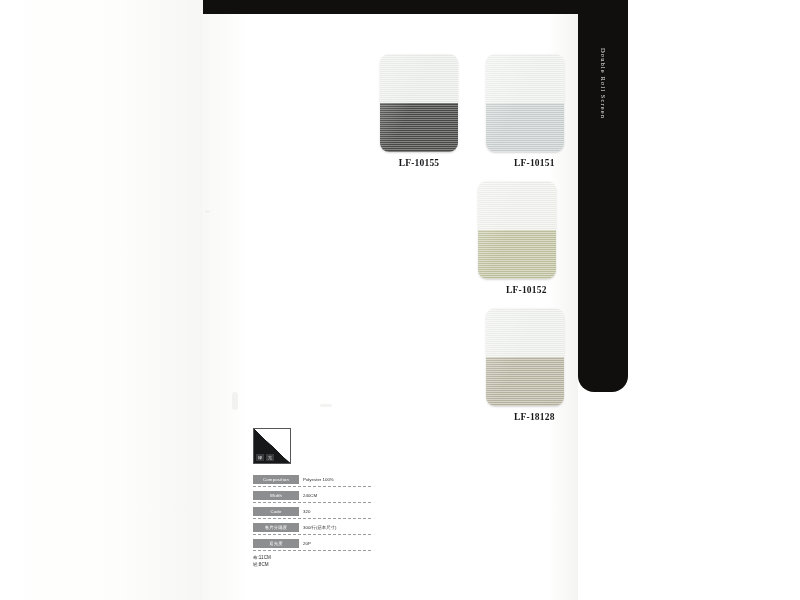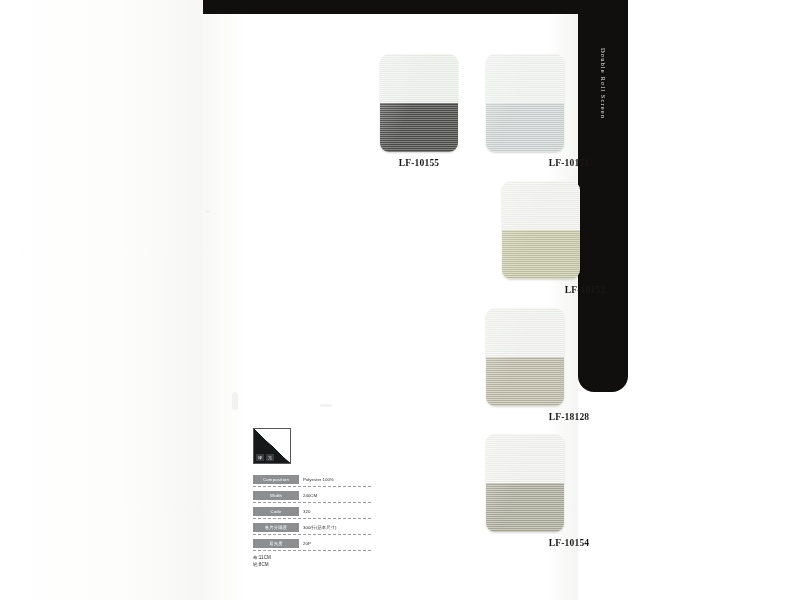--- a/index.html
+++ b/index.html
@@ -149,21 +149,21 @@
     margin-top: 6px;
     text-align: center;
     width: 78px;
     font-family: "Liberation Serif", serif;
     font-weight: bold;
     font-size: 9.5px;
     color: #17181a;
     letter-spacing: .2px;
   }
   .swatch-code.offset-right {
-    text-align: center;
+    text-align: left;
     padding-left: 28px;
     width: 110px;
   }
 
   
   #spec-block {
     position: absolute;
     left: 253px;
     top: 428px;
     width: 120px;
@@ -299,21 +299,21 @@
         </div>
       <div class="chip-bottom" id="chip-bot-1" style="background: rgb(204, 210, 209);">
           <div class="weave weave-soft"></div>
         </div>
       <div class="chip-sheen"></div>
     </div>
     <div class="swatch-code offset-right">LF-10151</div>
   </div>
 
 
-  <div class="swatch" style="left:502px; top:181px;">
+  <div class="swatch" style="left:478px; top:181px;">
     <div class="swatch-chip">
       <div class="chip-top" id="chip-top-3" style="background: rgb(242, 243, 238);">
           <div class="weave weave-soft"></div>
         </div>
       <div class="chip-bottom" id="chip-bot-3" style="background: rgb(195, 196, 162);">
           <div class="weave weave-soft"></div>
         </div>
       <div class="chip-sheen"></div>
     </div>
     <div class="swatch-code offset-right">LF-10152</div>
@@ -325,32 +325,20 @@
           <div class="weave weave-soft"></div>
         </div>
       <div class="chip-bottom" id="chip-bot-4" style="background: rgb(186, 182, 163);">
           <div class="weave weave-soft"></div>
         </div>
       <div class="chip-sheen"></div>
     </div>
     <div class="swatch-code offset-right">LF-18128</div>
   </div>
 
-  <div class="swatch" style="left:486px; top:434px;">
-    <div class="swatch-chip">
-      <div class="chip-top" id="chip-top-5" style="background: rgb(242, 243, 239);">
-          <div class="weave weave-soft"></div>
-        </div>
-      <div class="chip-bottom" id="chip-bot-5" style="background: rgb(168, 168, 152);">
-          <div class="weave weave-soft"></div>
-        </div>
-      <div class="chip-sheen"></div>
-    </div>
-    <div class="swatch-code offset-right">LF-10154</div>
-  </div>
 
   <div id="spec-block">
 
     <div class="brand-logo">
       <div class="tri"></div>
       <div class="logo-strip">
         <i>绿</i>
         <i>光</i>
       </div>
     </div>

